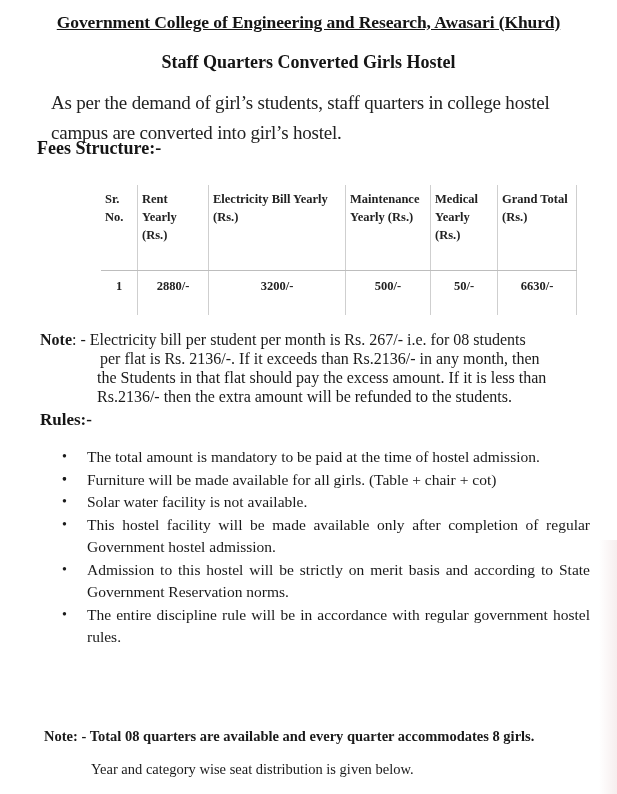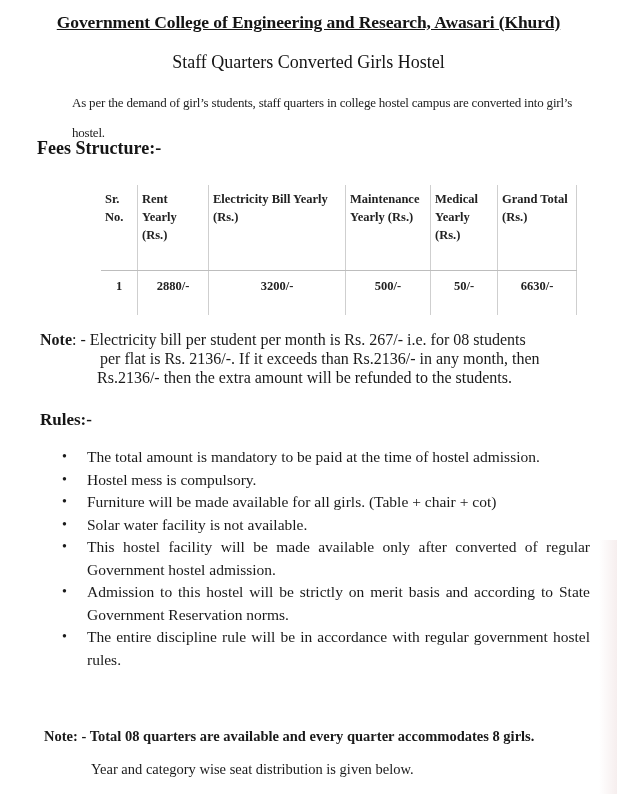--- a/index.html
+++ b/index.html
@@ -15,25 +15,25 @@
       position: absolute; right: 0; top: 540px; width: 18px; height: 254px;
       background: linear-gradient(to right, rgba(255,255,255,0), #f6eeee);
     }
     .college-title {
       position: absolute; left: 0; top: 12px; width: 617px; text-align: center;
       font-size: 17.5px; font-weight: bold; text-decoration: underline;
       letter-spacing: -0.1px; color: #151515;
     }
     .hostel-title {
       position: absolute; left: 0; top: 52px; width: 617px; text-align: center;
-      font-size: 18px; font-weight: normal; color: #151515;
+      font-size: 18px; font-weight: bold; color: #151515;
     }
     .intro {
-      position: absolute; left: 72px; top: 88px; width: 530px;
-      font-size: 13px; line-height: 30px; color: #222;
+      position: absolute; left: 51px; top: 88px; width: 530px;
+      font-size: 19px; line-height: 30px; color: #222;
       letter-spacing: -0.2px;
     }
     .fees-heading {
       position: absolute; left: 37px; top: 138px;
       font-size: 18px; font-weight: bold; color: #151515;
     }
     table.fees {
       position: absolute; left: 76px; top: 185px;
       border-collapse: collapse; font-size: 12.5px; color: #222; margin-left: 25px;
     }
@@ -114,30 +114,31 @@
         <td>500/-</td>
         <td>50/-</td>
         <td>6630/-</td>
       </tr>
     </tbody>
   </table>
 
   <div class="note1">
     <span class="label">Note</span><span>: - Electricity bill per student per month is Rs. 267/- i.e. for 08 students</span>
     <span class="l2">per flat is Rs. 2136/-. If it exceeds than Rs.2136/- in any month, then</span>
+    <span class="l3">the Students in that flat should pay the excess amount. If it is less than</span>
     <span class="l4">Rs.2136/- then the extra amount will be refunded to the students.</span>
   </div>
 
   <div class="rules-heading">Rules:-</div>
 
   <ul class="rules">
     <li><span class="bullet">•</span><span>The total amount is mandatory to be paid at the time of hostel admission.</span></li>
-    <li><span class="bullet">•</span><span>Hostel mess is compulsory.</span></li>
+    <li><span class="bullet">•</span></li>
     <li><span class="bullet">•</span><span>Furniture will be made available for all girls. (Table + chair + cot)</span></li>
     <li><span class="bullet">•</span><span>Solar water facility is not available.</span></li>
-    <li><span class="bullet">•</span><span>This hostel facility will be made available only after converted of regular Government hostel admission.</span></li>
+    <li><span class="bullet">•</span><span>This hostel facility will be made available only after completion of regular Government hostel admission.</span></li>
     <li><span class="bullet">•</span><span>Admission to this hostel will be strictly on merit basis and according to State Government Reservation norms.</span></li>
     <li><span class="bullet">•</span><span>The entire discipline rule will be in accordance with regular government hostel rules.</span></li>
   </ul>
 
   <div class="note2">Note: - Total 08 quarters are available and every quarter accommodates 8 girls.</div>
   <div class="note2-sub">Year and category wise seat distribution is given below.</div>
 </div>
 
 </body></html>

